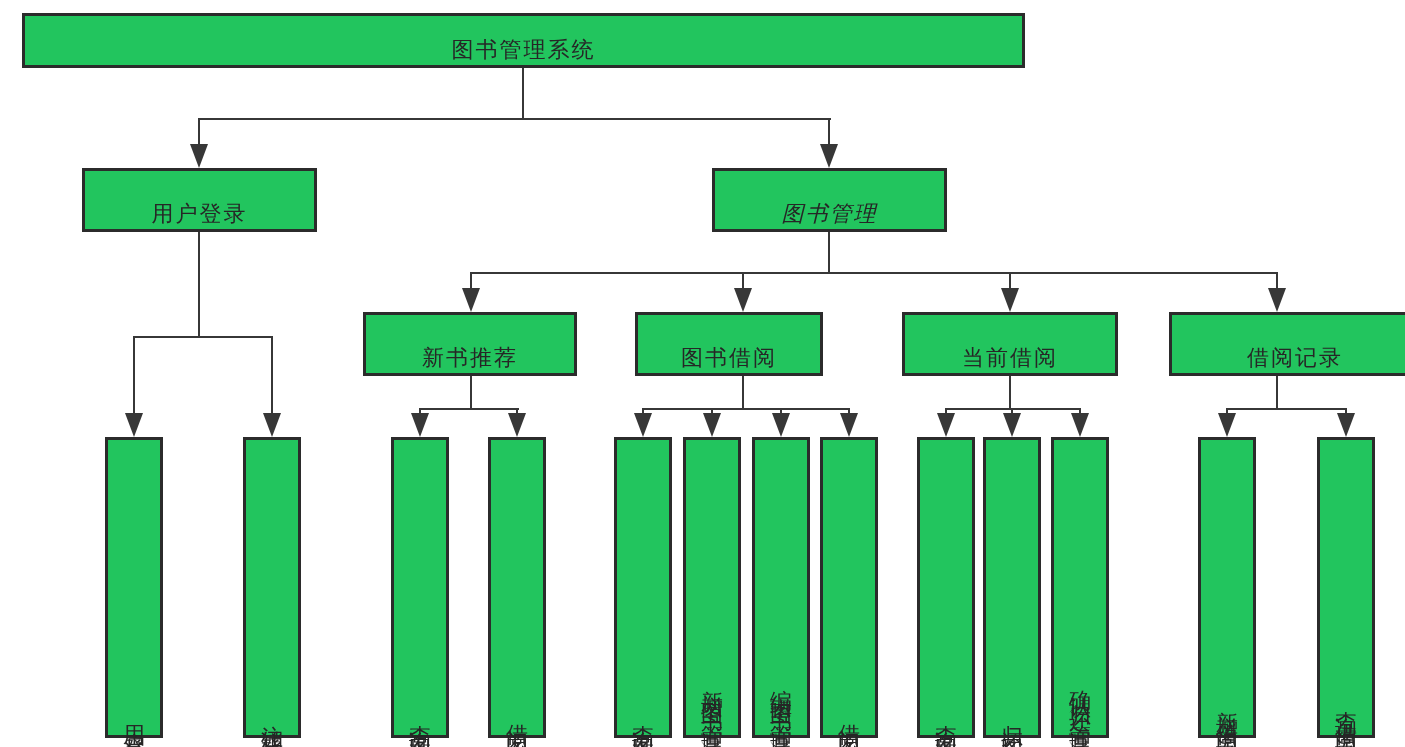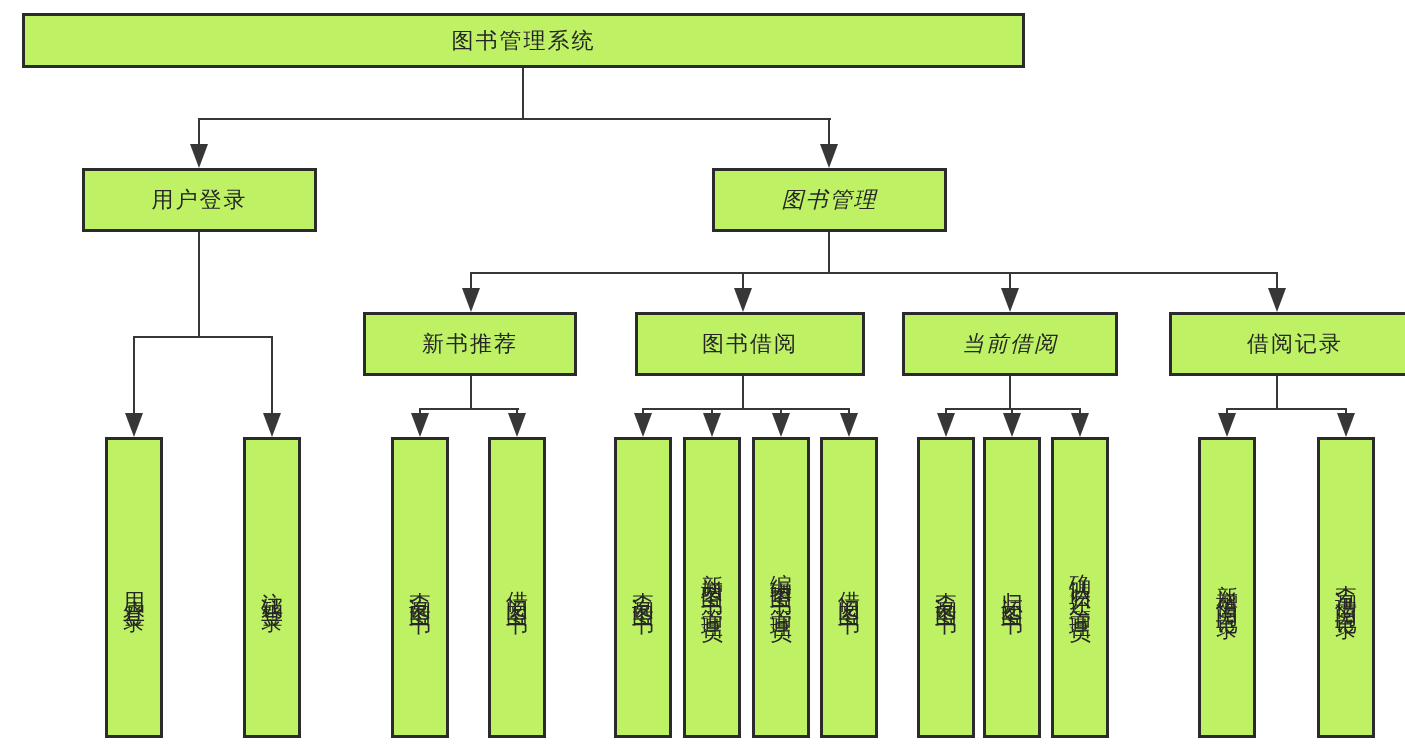--- a/index.html
+++ b/index.html
@@ -7,23 +7,23 @@
     position:relative;
     width:1405px;height:747px;
     background:#ffffff;
     font-family:"Liberation Sans","DejaVu Sans",sans-serif;
     overflow:hidden;
   }
   .box{
     position:absolute;
     box-sizing:border-box;
     border:3px solid #2b2b2b;
-    background:#bef264;
+    background:#22c55e;
     display:flex;
-    align-items:center;
+    align-items:flex-end;
     justify-content:center;
   }
   .box .hlabel{
     font-size:22px;
     color:#262626;
     letter-spacing:2px;
     white-space:nowrap;
   }
   .leaf span{
     writing-mode:vertical-rl;
@@ -65,25 +65,25 @@
   </div>
 
   <div class="box" style="left:712px;top:168px;width:235px;height:64px;font-style:italic;">
     <span class="hlabel">图书管理</span>
   </div>
 
   <div class="box" style="left:363px;top:312px;width:214px;height:64px;">
     <span class="hlabel">新书推荐</span>
   </div>
 
-  <div class="box" style="left:635px;top:312px;width:230px;height:64px;">
+  <div class="box" style="left:635px;top:312px;width:188px;height:64px;">
     <span class="hlabel">图书借阅</span>
   </div>
 
-  <div class="box" style="left:902px;top:312px;width:216px;height:64px;font-style:italic;">
+  <div class="box" style="left:902px;top:312px;width:216px;height:64px;">
     <span class="hlabel">当前借阅</span>
   </div>
 
   <div class="box" style="left:1169px;top:312px;width:252px;height:64px;">
     <span class="hlabel">借阅记录</span>
   </div>
 
   <div class="box leaf" style="left:105px;top:437px;width:58px;height:301px;">
     <span>用户登录</span>
   </div>

